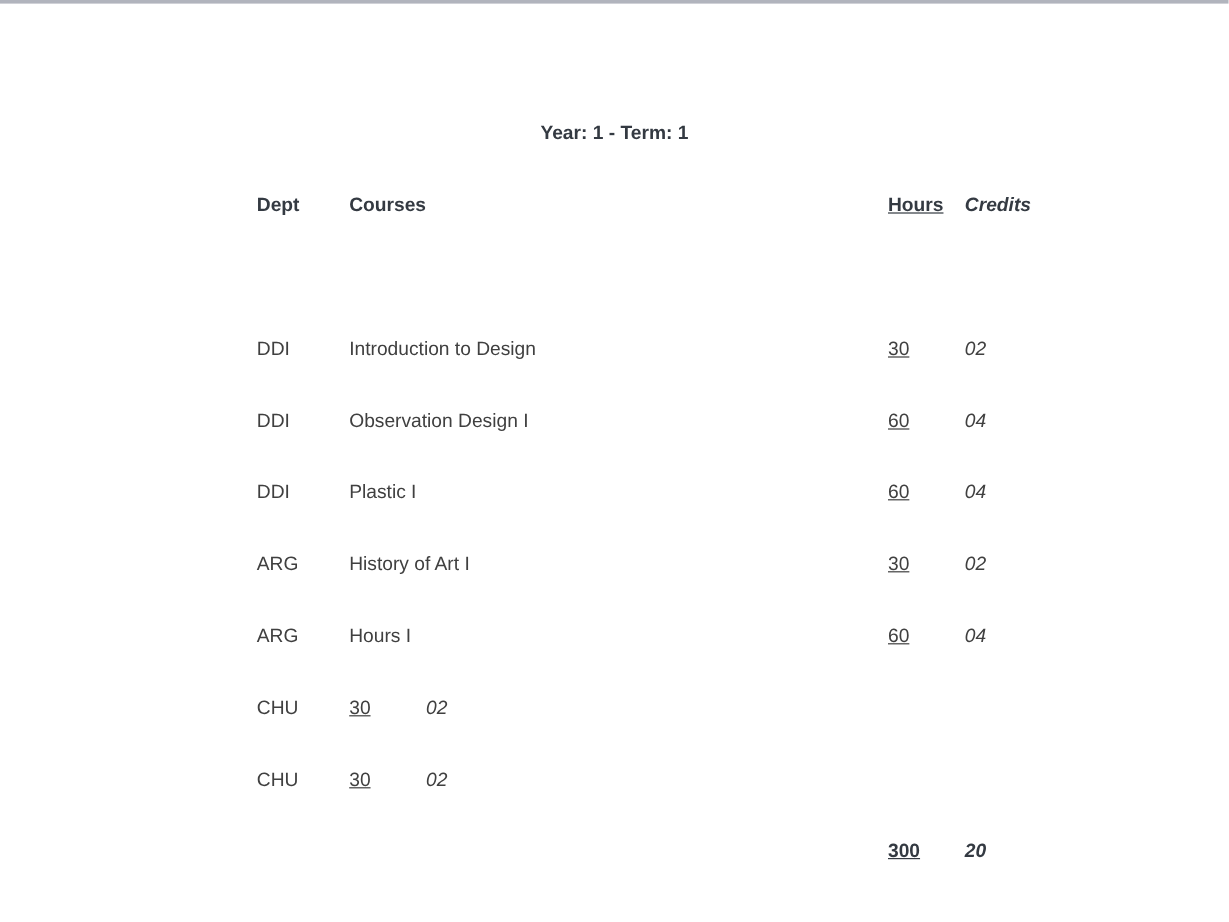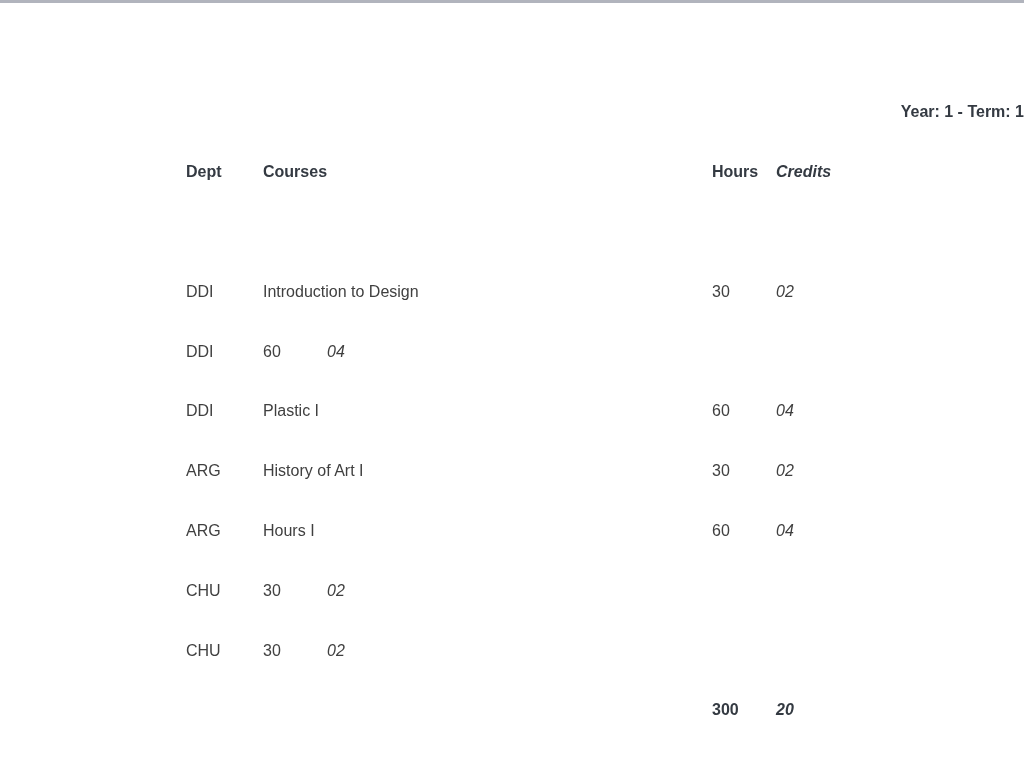--- a/index.html
+++ b/index.html
@@ -20,21 +20,21 @@
     top: 0; left: 0;
     width: 100%;
     height: 3px;
     background: #b1b4bd;
   }
   .title {
     position: absolute;
     top: 97px;
     left: 0;
     width: 1024px;
-    text-align: right;
+    text-align: center;
     font-size: 16px;
     font-weight: bold;
     line-height: 30px;
     color: #343a42;
     margin: 0;
   }
   .thead {
     position: absolute;
     top: 142px;
     left: 0;
@@ -57,23 +57,23 @@
     align-items: center;
     height: 59.8px;
     padding-left: 186px;
     font-size: 16px;
     color: #404040;
   }
   .row.bold {
     font-weight: bold;
     color: #343a42;
   }
-  .c-dept    { width: 77px;  flex: 0 0 auto; }
+  .c-dept    { width: 77px;  flex: 0 0 auto; margin-left: 28px; }
   .c-course  { width: 449px; flex: 0 0 auto; }
-  .c-hours   { width: 64px;  flex: 0 0 auto; }
+  .c-hours   { width: 64px;  flex: 0 0 auto; text-decoration: underline; }
   .c-credits { width: 110px; flex: 0 0 auto; font-style: italic; }
 </style>
 </head>
 <body>
 
 <div class="page">
 
   <div class="top-edge"></div>
 
   <h1 class="title">Year: 1 - Term: 1</h1>
@@ -90,20 +90,21 @@
   <div class="rows" id="rows">
     <div class="row">
       <span class="c-dept">DDI</span>
       <span class="c-course">Introduction to Design</span>
       <span class="c-hours">30</span>
       <span class="c-credits">02</span>
     </div>
 
     <div class="row">
       <span class="c-dept">DDI</span>
+      <span class="c-course">Observation Design I</span>
       <span class="c-hours">60</span>
       <span class="c-credits">04</span>
     </div>
 
     <div class="row">
       <span class="c-dept">DDI</span>
       <span class="c-course">Plastic I</span>
       <span class="c-hours">60</span>
       <span class="c-credits">04</span>
     </div>

